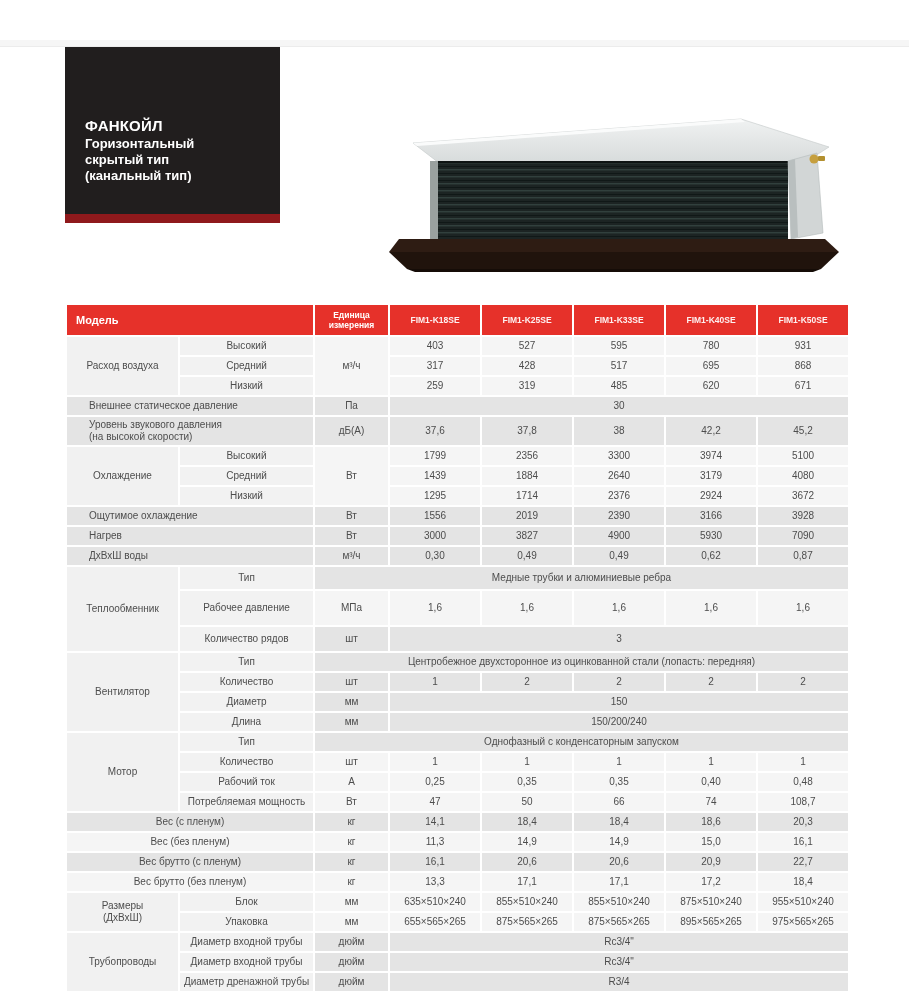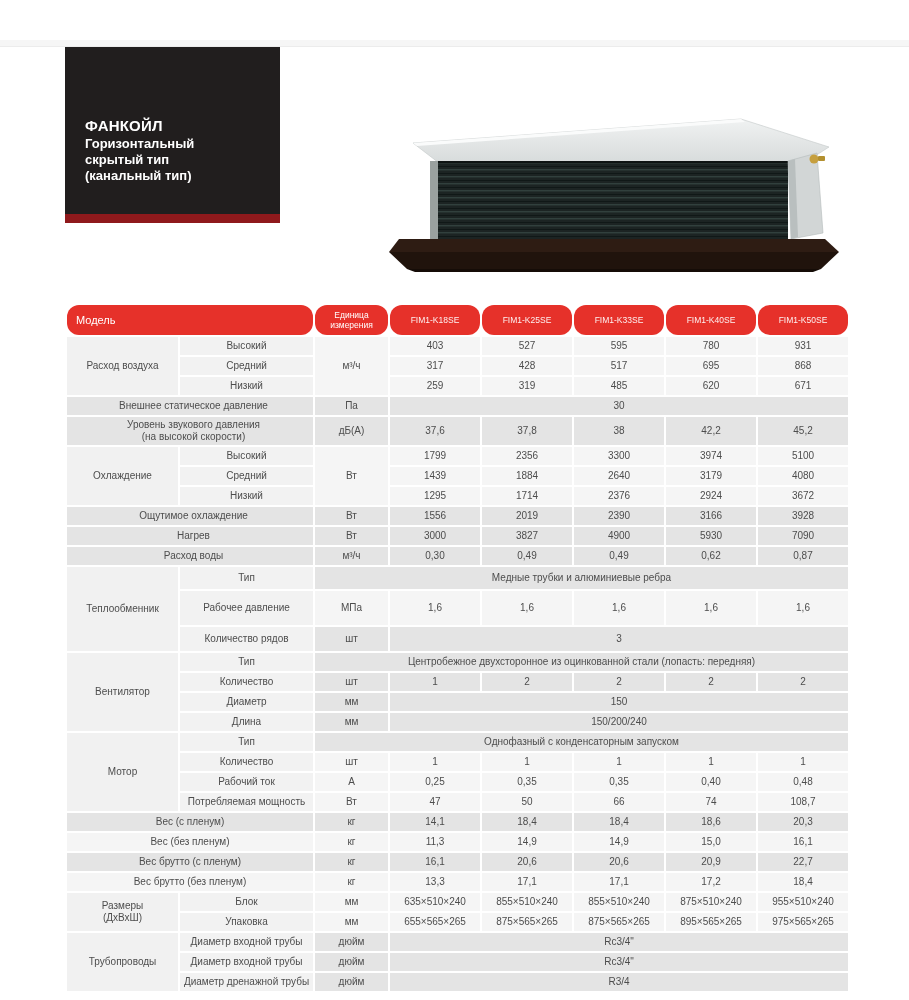--- a/index.html
+++ b/index.html
@@ -23,32 +23,32 @@
   .badge-brand{color:#fff;font-size:22px;font-weight:800;letter-spacing:2.5px;
        font-family:"Liberation Sans","DejaVu Sans",sans-serif;}
   .badge-strip{background:var(--strip);height:9px;}
   
   .photo{position:absolute;left:383px;top:103px;width:470px;height:172px;}
   
   .spec-table-wrap{position:absolute;left:65px;top:303px;}
   table.spec{border-collapse:separate;border-spacing:2px;table-layout:fixed;}
   col.c-group{width:111px;} col.c-sub{width:133px;} col.c-unit{width:73px;} col.c-m{width:90px;}
   thead tr{height:30px;}
-  thead th{background:var(--red);color:#fff;font-weight:normal;vertical-align:middle;padding:0 2px;border-radius:12px;}
+  thead th{background:var(--red);color:#fff;font-weight:bold;vertical-align:middle;padding:0 2px;}
   th.h-model{text-align:left;padding-left:9px;font-size:11px;}
   th.h-unit{font-size:8.5px;line-height:1.2;}
   th.h-col{font-size:8.5px;color:rgba(255,255,255,.93);}
   tbody tr{height:18px;}
   tbody td{font-size:10px;color:var(--txt);text-align:center;vertical-align:middle;
        padding:1px 2px;line-height:1.2;}
   td.group{background:var(--label-gray);white-space:pre-line;}
   td.sub{background:var(--sub-gray);}
   tr.light td.unit, tr.light td.val, tr.light td.spanval, tr.light td.label2{background:var(--row-light);}
   tr.dark  td.unit, tr.dark  td.val, tr.dark  td.spanval, tr.dark  td.label2{background:var(--row-dark);}
-  td.label2{text-align:center;padding-left:9px;white-space:pre-line;}
+  td.label2{text-align:left;padding-left:22px;white-space:pre-line;}
   td.label2.center{text-align:center;padding-left:2px;}
 </style>
 </head>
 <body>
 
 <div class="top-divider"></div>
 
 <div class="badge">
   <div class="badge-black">
     <div class="badge-text">
@@ -199,21 +199,21 @@
         <tr class="dark">
           <td class="label2" colspan="2">Нагрев</td>
           <td class="unit">Вт</td>
           <td class="val">3000</td>
           <td class="val">3827</td>
           <td class="val">4900</td>
           <td class="val">5930</td>
           <td class="val">7090</td>
         </tr>
         <tr class="dark">
-          <td class="label2" colspan="2">Расход воды</td>
+          <td class="label2" colspan="2">ДхВхШ воды</td>
           <td class="unit">м³/ч</td>
           <td class="val">0,30</td>
           <td class="val">0,49</td>
           <td class="val">0,49</td>
           <td class="val">0,62</td>
           <td class="val">0,87</td>
         </tr>
         <tr class="dark" style="height: 22px;">
           <td class="group" rowspan="3">Теплообменник</td>
           <td class="sub">Тип</td>

